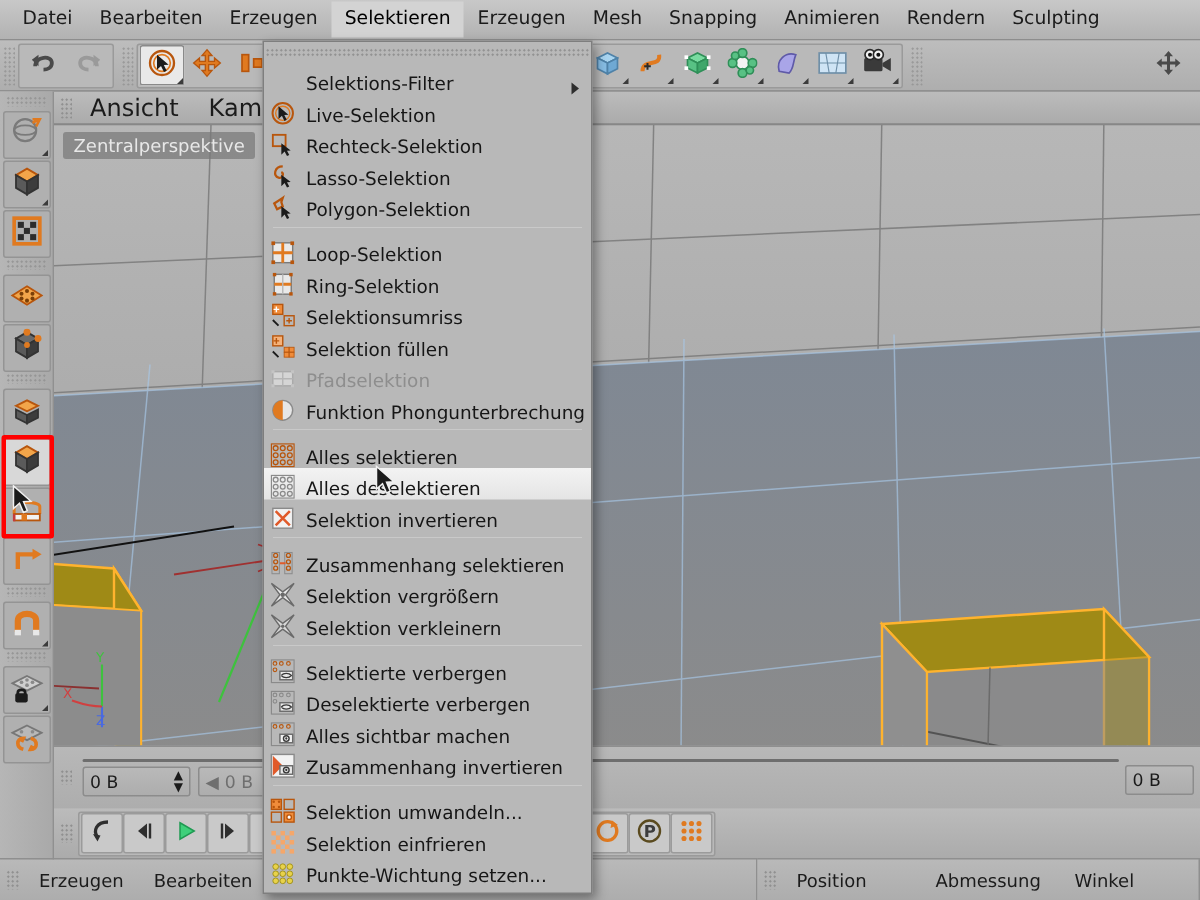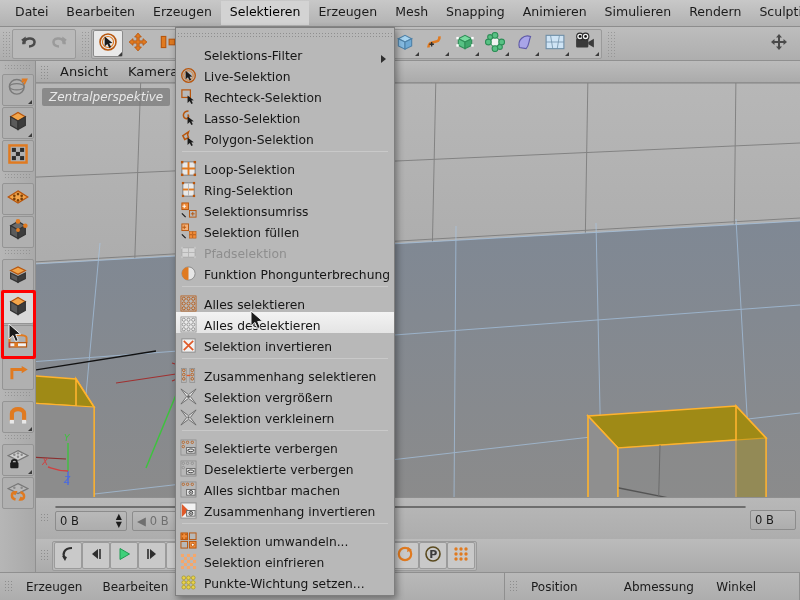--- a/index.html
+++ b/index.html
@@ -85,27 +85,27 @@
   .viewport {
     position:absolute; left:36px; top:61px; right:0; bottom:103px;
     background:#7b7b7b; overflow:hidden;
   }
   .vtabs {
     position:absolute; top:0; left:0; right:0; height:22px;
     background: linear-gradient(#bcbcbc,#ababab);
     border-bottom:1px solid #8f8f8f;
     display:flex; align-items:center; padding-left:4px;
   }
-  .vtabs .vt { font-size:13px; color:#1b1b1b; padding:2px 10px; }
+  .vtabs .vt { font-size:16px; color:#1b1b1b; padding:2px 10px; }
   .vgrip {
     width:8px; height:14px; margin-right:2px;
     background-image: radial-gradient(#8d8d8d 38%, transparent 40%);
     background-size:3px 3px;
   }
-  .vstage { position:absolute; top:22px; left:0; right:0; bottom:0; overflow:hidden;font-style:italic; }
+  .vstage { position:absolute; top:22px; left:0; right:0; bottom:0; overflow:hidden; }
   .viewlabel {
     position:absolute; top:5px; left:6px; z-index:5;
     font-size:12px; color:#e8e8e8; background:rgba(120,120,120,.72);
     padding:2px 7px; border-radius:2px;
   }
   .axisgiz { position:absolute; left:6px; bottom:8px; z-index:5; }
 
   
   .timeline {
     position:absolute; left:36px; right:0; bottom:61px; height:42px;
@@ -200,21 +200,20 @@
 
   <div class="menubar" id="menubar">
       <div class="mi">Datei</div>
       <div class="mi">Bearbeiten</div>
       <div class="mi">Erzeugen</div>
       <div class="mi active">Selektieren</div>
       <div class="mi">Erzeugen</div>
       <div class="mi">Mesh</div>
       <div class="mi">Snapping</div>
       <div class="mi">Animieren</div>
-      <div class="mi">Simulieren</div>
       <div class="mi">Rendern</div>
       <div class="mi">Sculpting</div>
     </div>
 
   <div class="toolbar" id="toolbar">
     <div class="grip"></div>
   <div class="tgroup">
         <div class="tbtn">
           <span><svg width="20" height="20" viewBox="0 0 18 18">
               <path d="M4 11 C4 5 14 4 14 9 C14 12 11 13 9 13" stroke="#4a4a4a" stroke-width="2.3" fill="none"></path>

